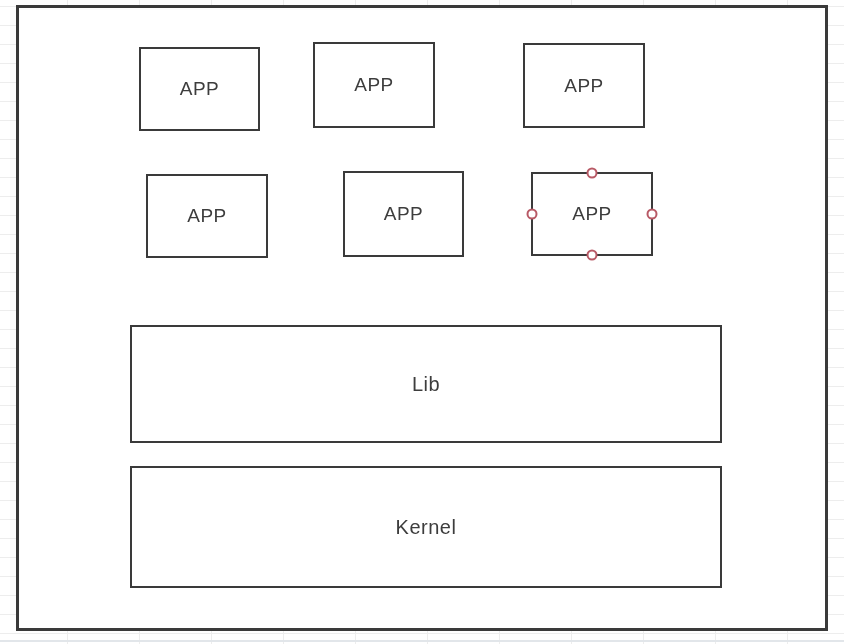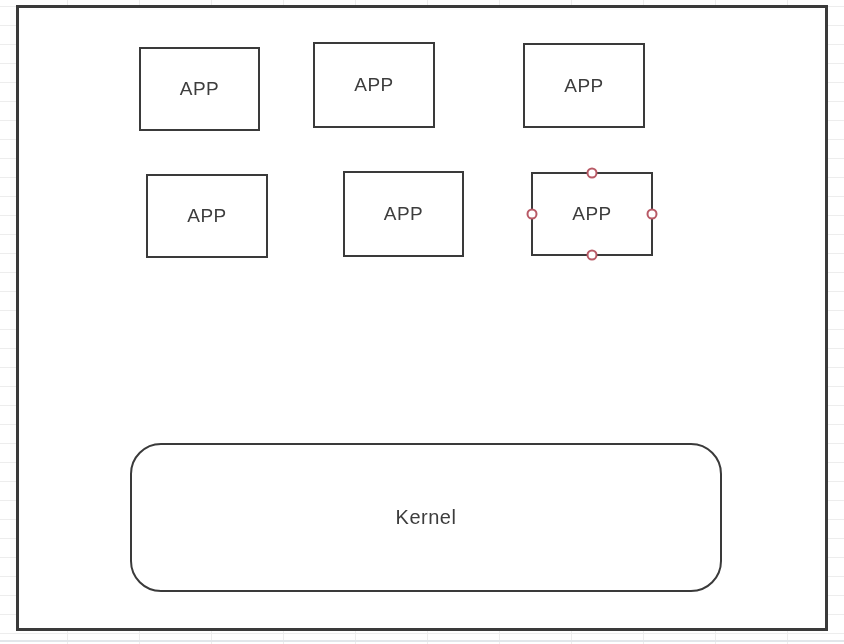--- a/index.html
+++ b/index.html
@@ -64,21 +64,21 @@
   
   .app1 { left: 139px; top: 47px;  width: 121px; height: 84px; }
   .app2 { left: 313px; top: 42px;  width: 122px; height: 86px; }
   .app3 { left: 523px; top: 43px;  width: 122px; height: 85px; }
   
   .app4 { left: 146px; top: 174px; width: 122px; height: 84px; }
   .app5 { left: 343px; top: 171px; width: 121px; height: 86px; }
   .app6 { left: 531px; top: 172px; width: 122px; height: 84px; }
   
   .lib    { left: 130px; top: 325px; width: 592px; height: 118px; }
-  .kernel { left: 130px; top: 443px; width: 592px; height: 149px; border-radius: 31px; }
+  .kernel { left: 130px; top: 466px; width: 592px; height: 122px; }
 
   
   .cpoint {
     position: absolute;
     width: 11px;
     height: 11px;
     box-sizing: border-box;
     border-radius: 50%;
     background: #ffffff;
     border: 2px solid var(--connection_point, #b85a66);
@@ -114,19 +114,22 @@
     <span class="lbl">APP</span>
   </div>
   <div class="shape app6">
     <span class="lbl">APP</span>
     <span class="cpoint cp-top"></span>
     <span class="cpoint cp-right"></span>
     <span class="cpoint cp-bottom"></span>
     <span class="cpoint cp-left"></span>
   </div>
 
+  <div class="shape wide lib">
+    <span class="lbl">Lib</span>
+  </div>
 
   <div class="shape wide kernel">
     <span class="lbl">Kernel</span>
   </div>
 
   <div class="pane-line"></div>
 </div>
 
 </body></html>

